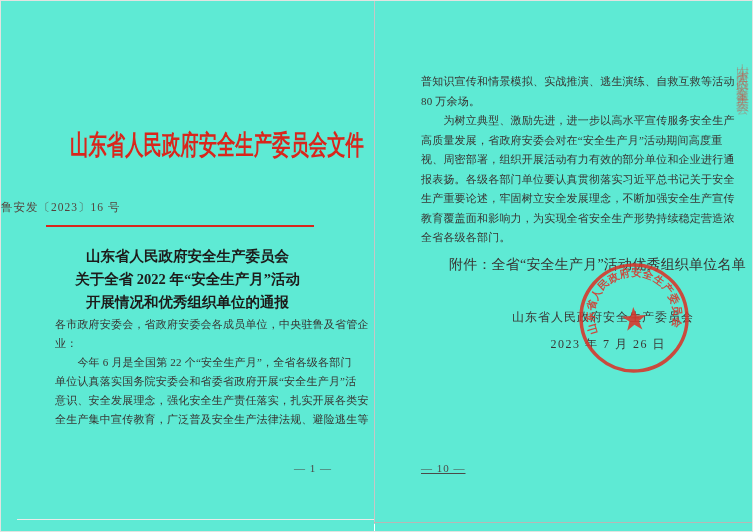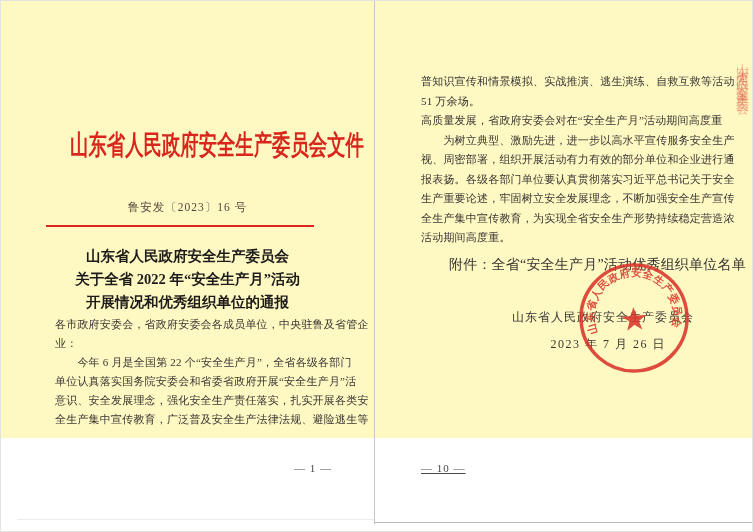--- a/index.html
+++ b/index.html
@@ -9,21 +9,21 @@
     background: #f2f2f0;
   }
   .canvas {
     position: relative;
     width: 753px;
     height: 532px;
     background: #ffffff;
     border: 1px solid #e3e3e1;
     overflow: hidden;
   }
-  .page { position: absolute; top: 0; height: 437px; background: #fef9c3; }
+  .page { position: absolute; top: 0; height: 532px; background: #5eead4; }
   .page-left  { left: 0; width: 373px; }
   .page-right { left: 374px; width: 379px; }
 
   .page-divider {
     position: absolute; left: 373px; top: 0;
     width: 1px; height: 523px; background: #c7c7c5;
   }
   .bottom-edge-right {
     position: absolute; left: 373px; top: 521px;
     width: 380px; height: 1px; background: #b8b8b6;
@@ -35,21 +35,21 @@
 
   
   .doc-header {
     position: absolute; top: 126px; left: 0; width: 373px;
     text-align: left; color: #d9261c;
     font-weight: bold; font-size: 27px; white-space: nowrap;
   }
   .doc-header > span { display: inline-block; transform: scaleX(0.68); transform-origin: center; letter-spacing: 0px; }
   .doc-number {
     position: absolute; top: 199px; left: 0; width: 373px;
-    text-align: center; font-size: 11.5px; color: #55423c; letter-spacing: 1px;
+    font-size: 11.5px; color: #55423c; letter-spacing: 1px;
   }
   .red-line {
     position: absolute; top: 224px; left: 45px;
     width: 268px; height: 2px; background: #d9261c;
   }
   .doc-title {
     position: absolute; top: 244px; left: 0; width: 373px;
     text-align: center; font-weight: bold; color: #1d1b1a;
     font-size: 14.5px; line-height: 23px;
   }
@@ -116,28 +116,28 @@
       <div class="body-line">全生产集中宣传教育，广泛普及安全生产法律法规、避险逃生等</div>
     </div>
     <div class="page-num page-num-left">— 1 —</div>
   </div>
 
   <div class="page-divider"></div>
 
   <div class="page page-right">
     <div class="body-block body-right">
       <div class="body-line">普知识宣传和情景模拟、实战推演、逃生演练、自救互救等活动</div>
-      <div class="body-line">51 万余场。</div>
+      <div class="body-line">80 万余场。</div>
+      <div class="body-line">　　为树立典型、激励先进，进一步以高水平宣传服务安全生产</div>
       <div class="body-line">高质量发展，省政府安委会对在“安全生产月”活动期间高度重</div>
-      <div class="body-line">　　为树立典型、激励先进，进一步以高水平宣传服务安全生产</div>
       <div class="body-line">视、周密部署，组织开展活动有力有效的部分单位和企业进行通</div>
       <div class="body-line">报表扬。各级各部门单位要认真贯彻落实习近平总书记关于安全</div>
       <div class="body-line">生产重要论述，牢固树立安全发展理念，不断加强安全生产宣传</div>
-      <div class="body-line">全生产集中宣传教育，为实现全省安全生产形势持续稳定营造浓</div>
-      <div class="body-line">活动期间高度重。</div>
+      <div class="body-line">教育覆盖面和影响力，为实现全省安全生产形势持续稳定营造浓</div>
+      <div class="body-line">全省各级各部门。</div>
     </div>
 
     <div class="attachment-line">附件：全省“安全生产月”活动优秀组织单位名单</div>
 
     <div class="signature-name">山东省人民政府安全生产委员会</div>
     <div class="signature-date">2023 年 7 月 26 日</div>
 
     <svg class="seal" viewBox="0 0 118 118" xmlns="http://www.w3.org/2000/svg">
       <circle cx="59" cy="59" r="53" fill="none" stroke="#d9352a" stroke-width="3.5"></circle>
       <defs>

